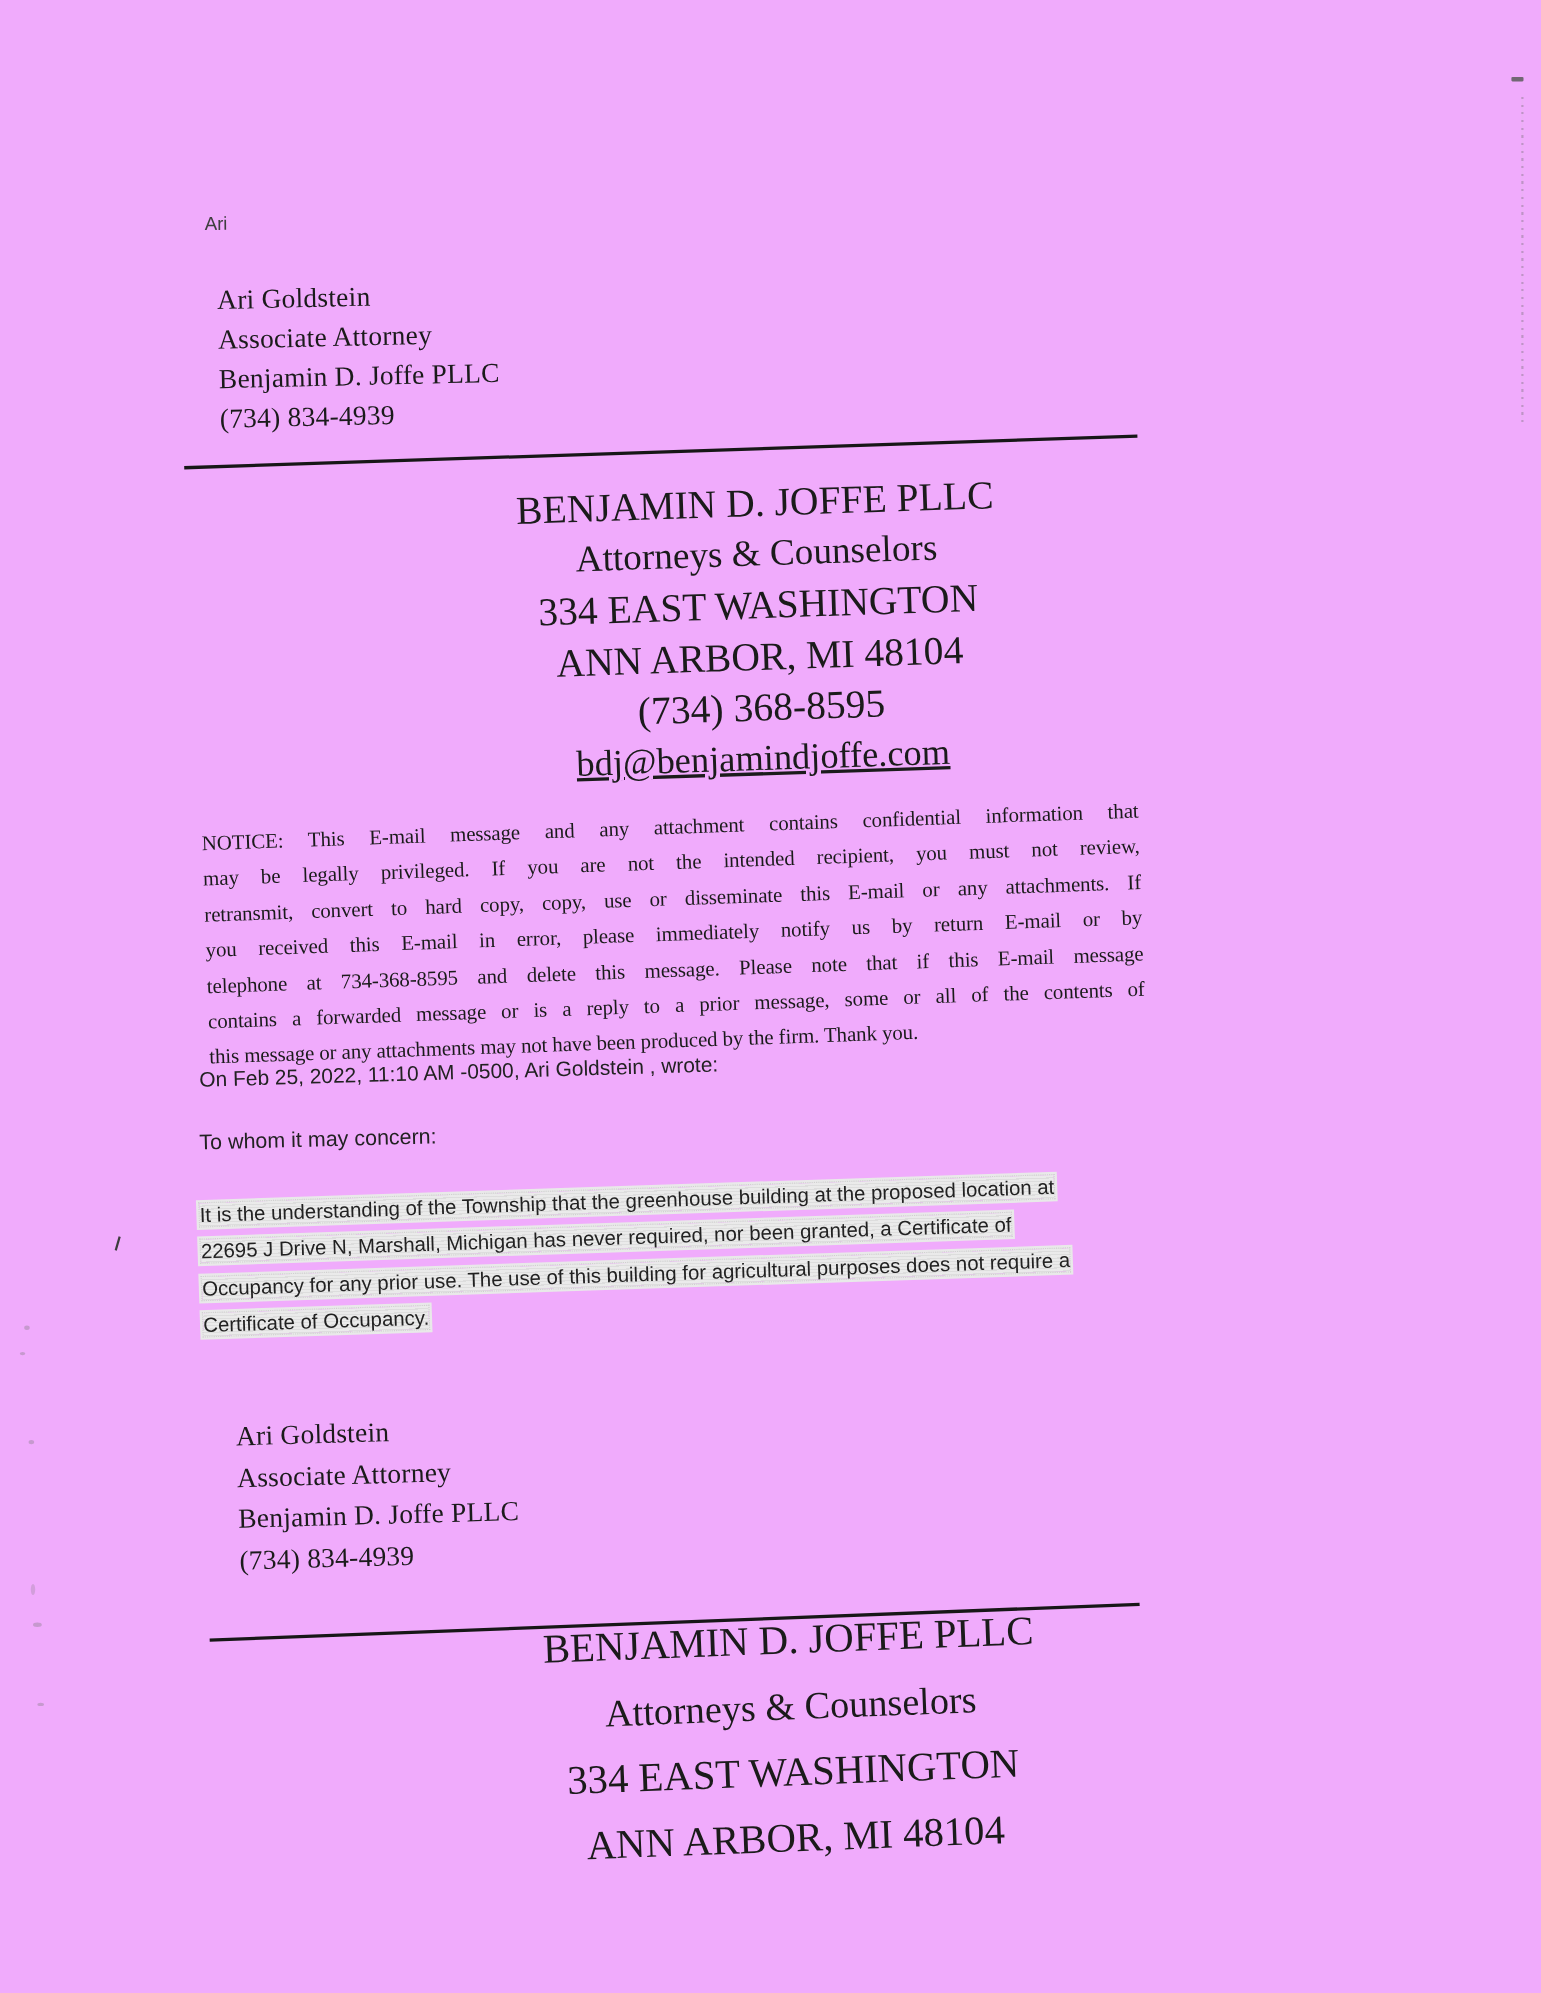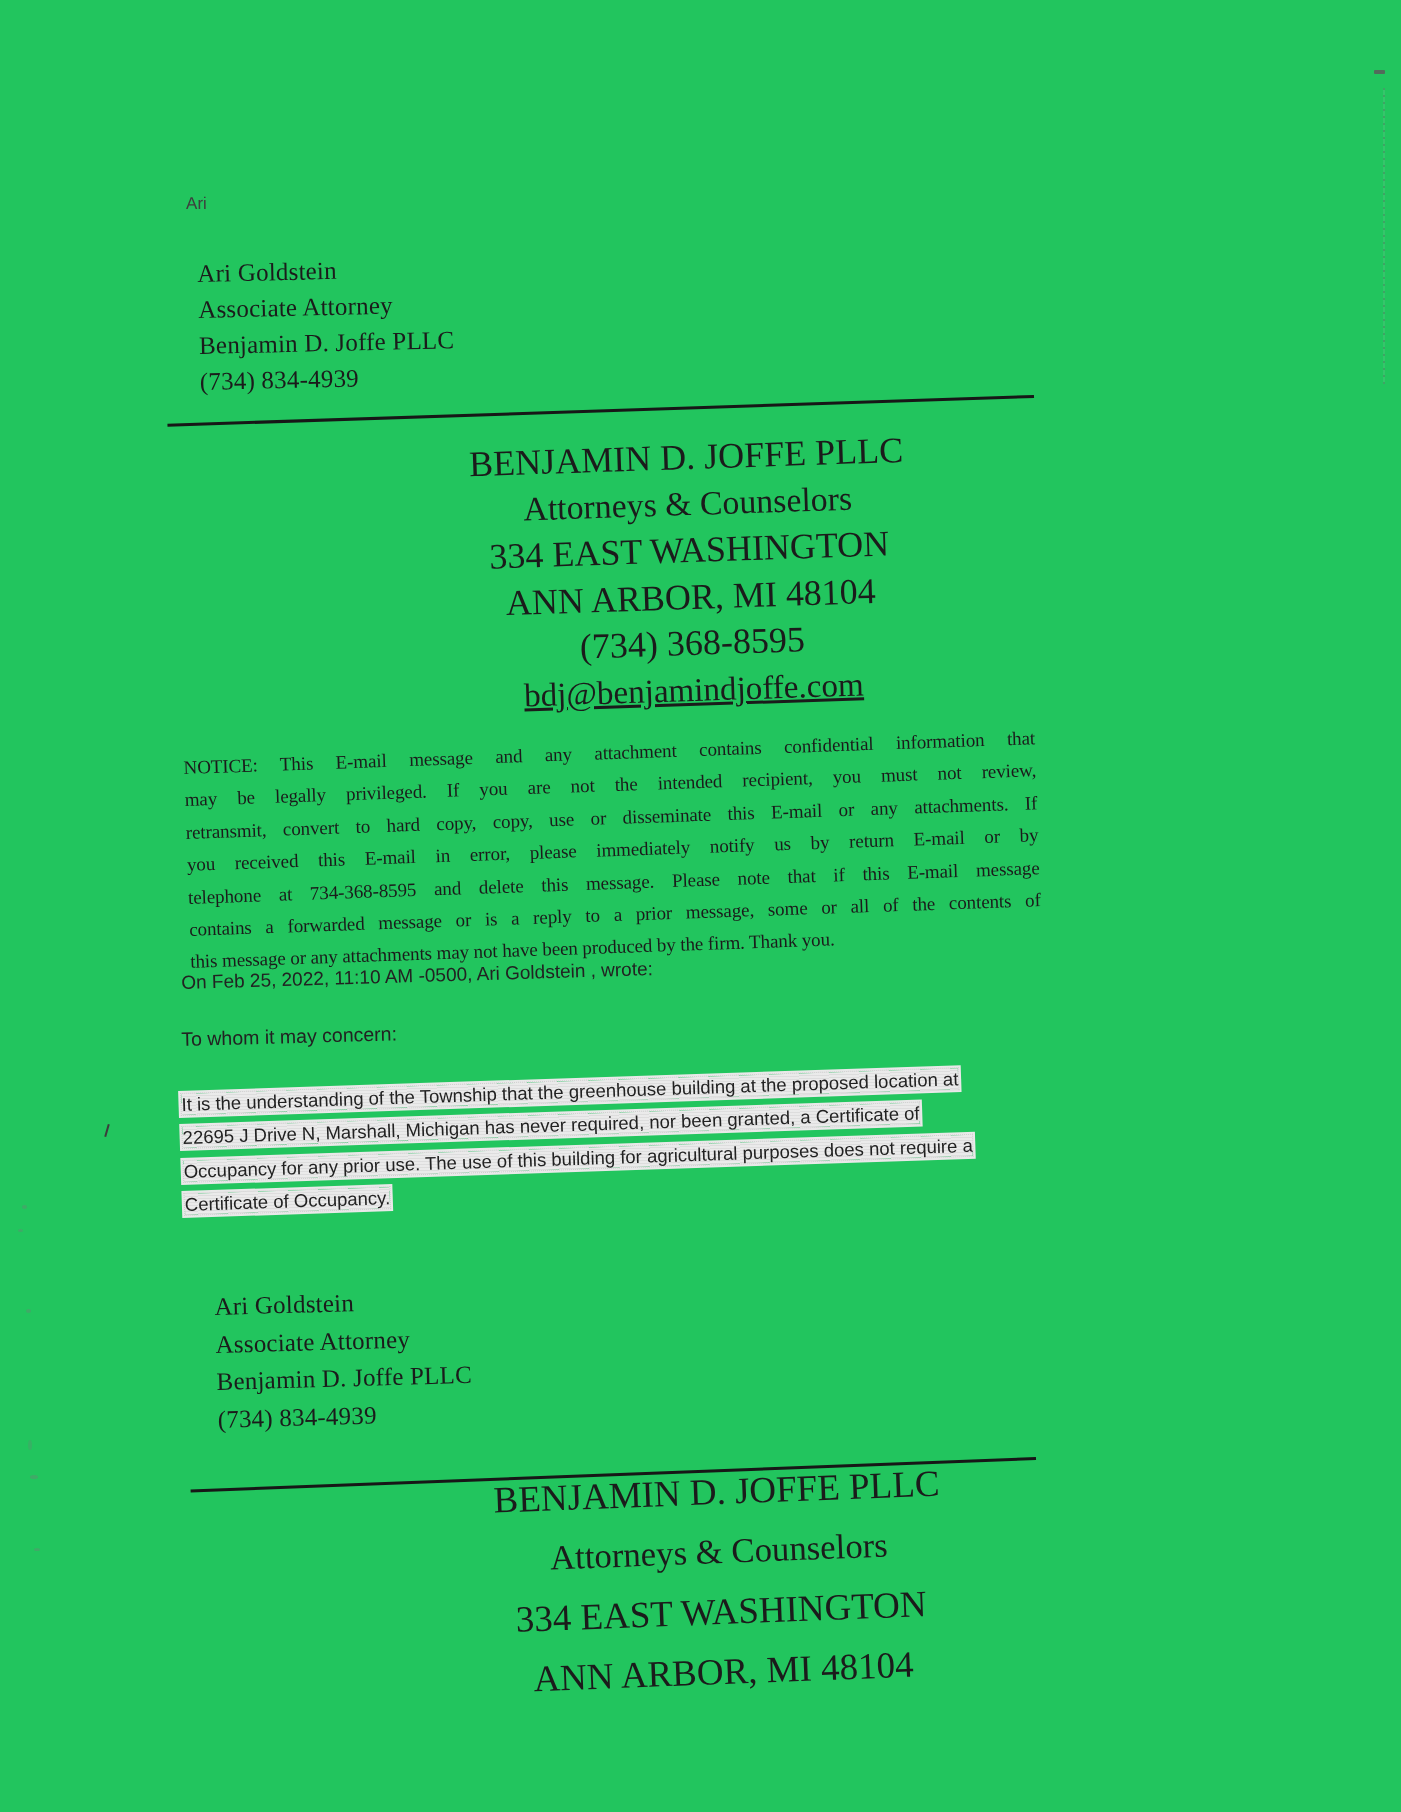--- a/index.html
+++ b/index.html
@@ -1,16 +1,16 @@
 <!DOCTYPE html>
 <html><head>
 <meta charset="utf-8">
 <style>
   html,body{margin:0;padding:0;background:#ffffff;}
-  .page{position:relative;width:1401px;height:1812px;background:#22c55e;overflow:hidden;
+  .page{position:relative;width:1401px;height:1812px;background:#f0abfc;overflow:hidden;
         font-family:"Liberation Serif", serif;color:#1b1b1b;}
 
   
   .top-note{position:absolute;left:186px;top:194px;font-family:"Liberation Sans",sans-serif;
             font-size:17px;color:#3e3e3e;transform:rotate(-0.6deg);}
 
   
   .sig{position:absolute;font-size:25px;line-height:36px;letter-spacing:.2px;}
   .sig1{left:197px;top:256px;transform:rotate(-1.3deg);transform-origin:left top;}
   .sig2{left:214px;top:1288px;line-height:37.5px;transform:rotate(-1.6deg);transform-origin:left top;}

